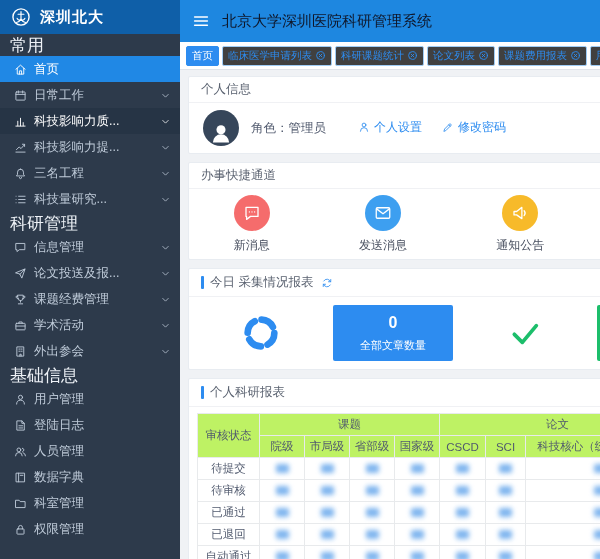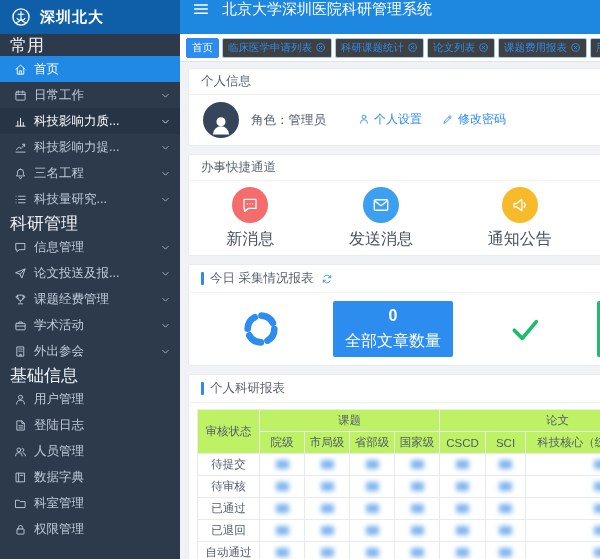--- a/index.html
+++ b/index.html
@@ -15,21 +15,21 @@
 .nav{flex:1;overflow:hidden}
 .sec-label{height:22px;line-height:23px;padding-left:10px;color:#eef2f7;font-size:17px}
 .s-item{height:26px;display:flex;align-items:center;gap:7px;padding:0 8px 0 14px;color:#bfcbd9;font-size:12.5px;cursor:pointer;white-space:nowrap}
 .s-item .icn{width:13px;height:13px}
 .s-txt{flex:1;overflow:hidden;text-overflow:ellipsis}
 .chev{width:11px;height:11px;opacity:.85}
 .s-item.active{background:#2088e5;color:#fff}
 .s-item.hl{background:#263445;color:#fff}
 
 .main{flex:1;min-width:0;display:flex;flex-direction:column;overflow:hidden}
-.topbar{height:34px;flex:none;background:#1e87e0;display:flex;gap:12px;padding:0 12px;color:#ffffff}
+.topbar{height:42px;flex:none;background:#1e87e0;display:flex;align-items:center;gap:12px;padding:0 12px;color:#0f172a}
 .hamburger{background:none;border:0;color:#fff;display:flex;cursor:pointer}
 .hamburger .icn{width:18px;height:18px;stroke-width:2}
 .app-title{font-size:15px;white-space:nowrap}
 .tabbar{height:28px;flex:none;background:#fff;border-bottom:1px solid #e0e4ea;display:flex;align-items:center;gap:3px;padding:0 6px;overflow:hidden}
 .tab{display:inline-flex;align-items:center;gap:3px;height:20px;padding:0 5px;border:1px solid #9fccf5;border-radius:2px;color:#2d8cf0;background:#404040;font-size:10.5px;white-space:nowrap;cursor:pointer;flex:none}
 .tab.active{background:#2d8cf0;border-color:#2d8cf0;color:#fff}
 .tab-close{width:11px;height:11px;stroke-width:2}
 .content{flex:1;padding:6px 8px;overflow:hidden}
 .panel{width:545px;background:#fff;border:1px solid #e8ecf1;border-radius:2px;margin-bottom:8px}
 .panel-h{height:26px;display:flex;align-items:center;gap:6px;padding:0 12px;border-bottom:1px solid #f0f1f4;font-size:12.5px;color:#5a6270}
@@ -42,29 +42,29 @@
 .avatar{width:36px;height:36px;border-radius:50%;background:#36465a;color:#fff;display:flex;align-items:flex-end;justify-content:center;overflow:hidden}
 .avatar .icn{width:26px;height:26px}
 .role{font-size:12.5px;color:#515a6e}
 .pi-link{display:inline-flex;align-items:center;gap:4px;color:#2d8cf0;font-size:12px;margin-left:20px;cursor:pointer;text-decoration:none}
 .pi-link .icn{width:12px;height:12px}
 
 .qc-row{width:400px;display:flex;justify-content:space-around;padding:6px 0 5px}
 .qc{display:flex;flex-direction:column;align-items:center;gap:6px;cursor:pointer}
 .qc-circle{width:36px;height:36px;border-radius:50%;display:flex;align-items:center;justify-content:center;color:#fff}
 .qc-circle .icn{width:18px;height:18px}
-.qc-label{font-size:16px;color:#495060}
+.qc-label{font-size:12px;color:#495060}
 
 .tiles{display:flex;gap:12px;padding:8px 12px;overflow:hidden}
 .tile{width:120px;height:56px;flex:none;display:flex;flex-direction:column;align-items:center;justify-content:center;border-radius:2px}
 .spinner-tile{color:#2d8cf0}
 .spinner-tile .icn{width:40px;height:40px}
 .stat-tile{background:#2d8cf0;color:#fff}
 .stat-value{font-size:16px;font-weight:bold;line-height:1.2}
-.stat-label{font-size:16px;margin-top:6px}
+.stat-label{font-size:11px;margin-top:6px}
 .check-tile{color:#1cbe6b}
 .check-tile .icn{width:32px;height:32px;stroke-width:2.8}
 .solid-tile{background:#1cbe6b}
 
 .rr-wrap{padding:6px 8px 0;overflow:hidden}
 .rr{border-collapse:collapse;table-layout:fixed}
 .rr th,.rr td{border:1px solid #e8eaec;height:22px;font-size:11.5px;color:#515a6e;text-align:center;padding:1px 2px;overflow:hidden;white-space:nowrap;font-weight:normal}
 .rr thead th{background:#bef264}
 .blur{display:inline-block;width:13px;height:9px;border-radius:2px;background:#7fb5ef;filter:blur(2.5px)}
 </style>

